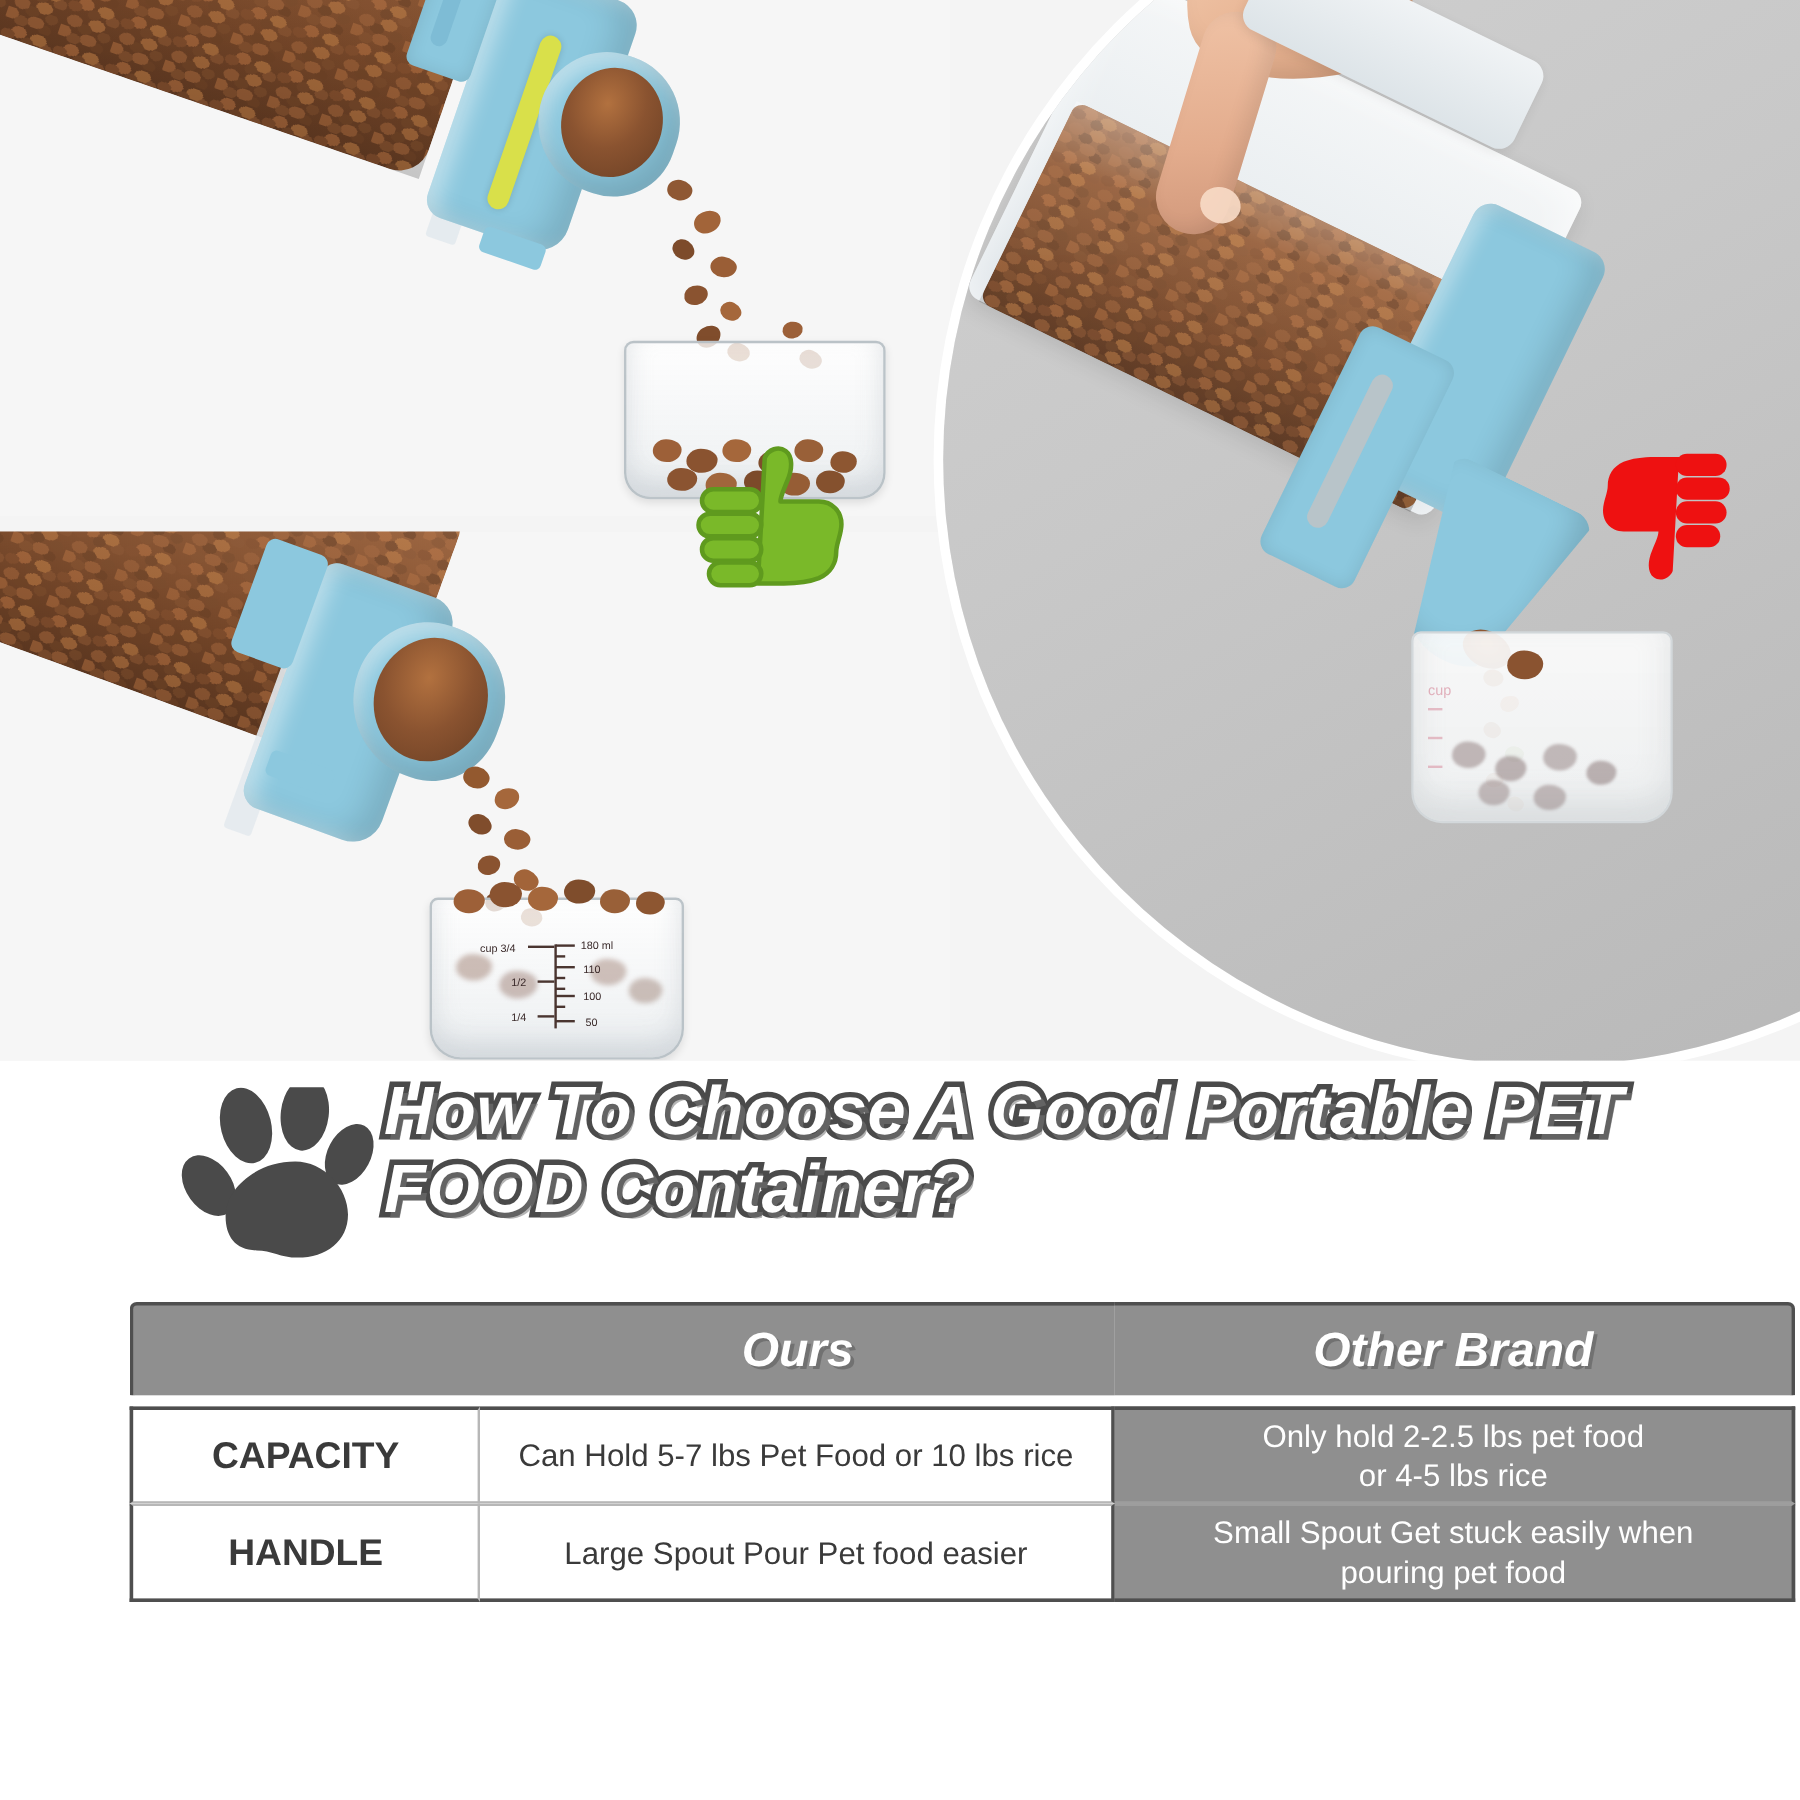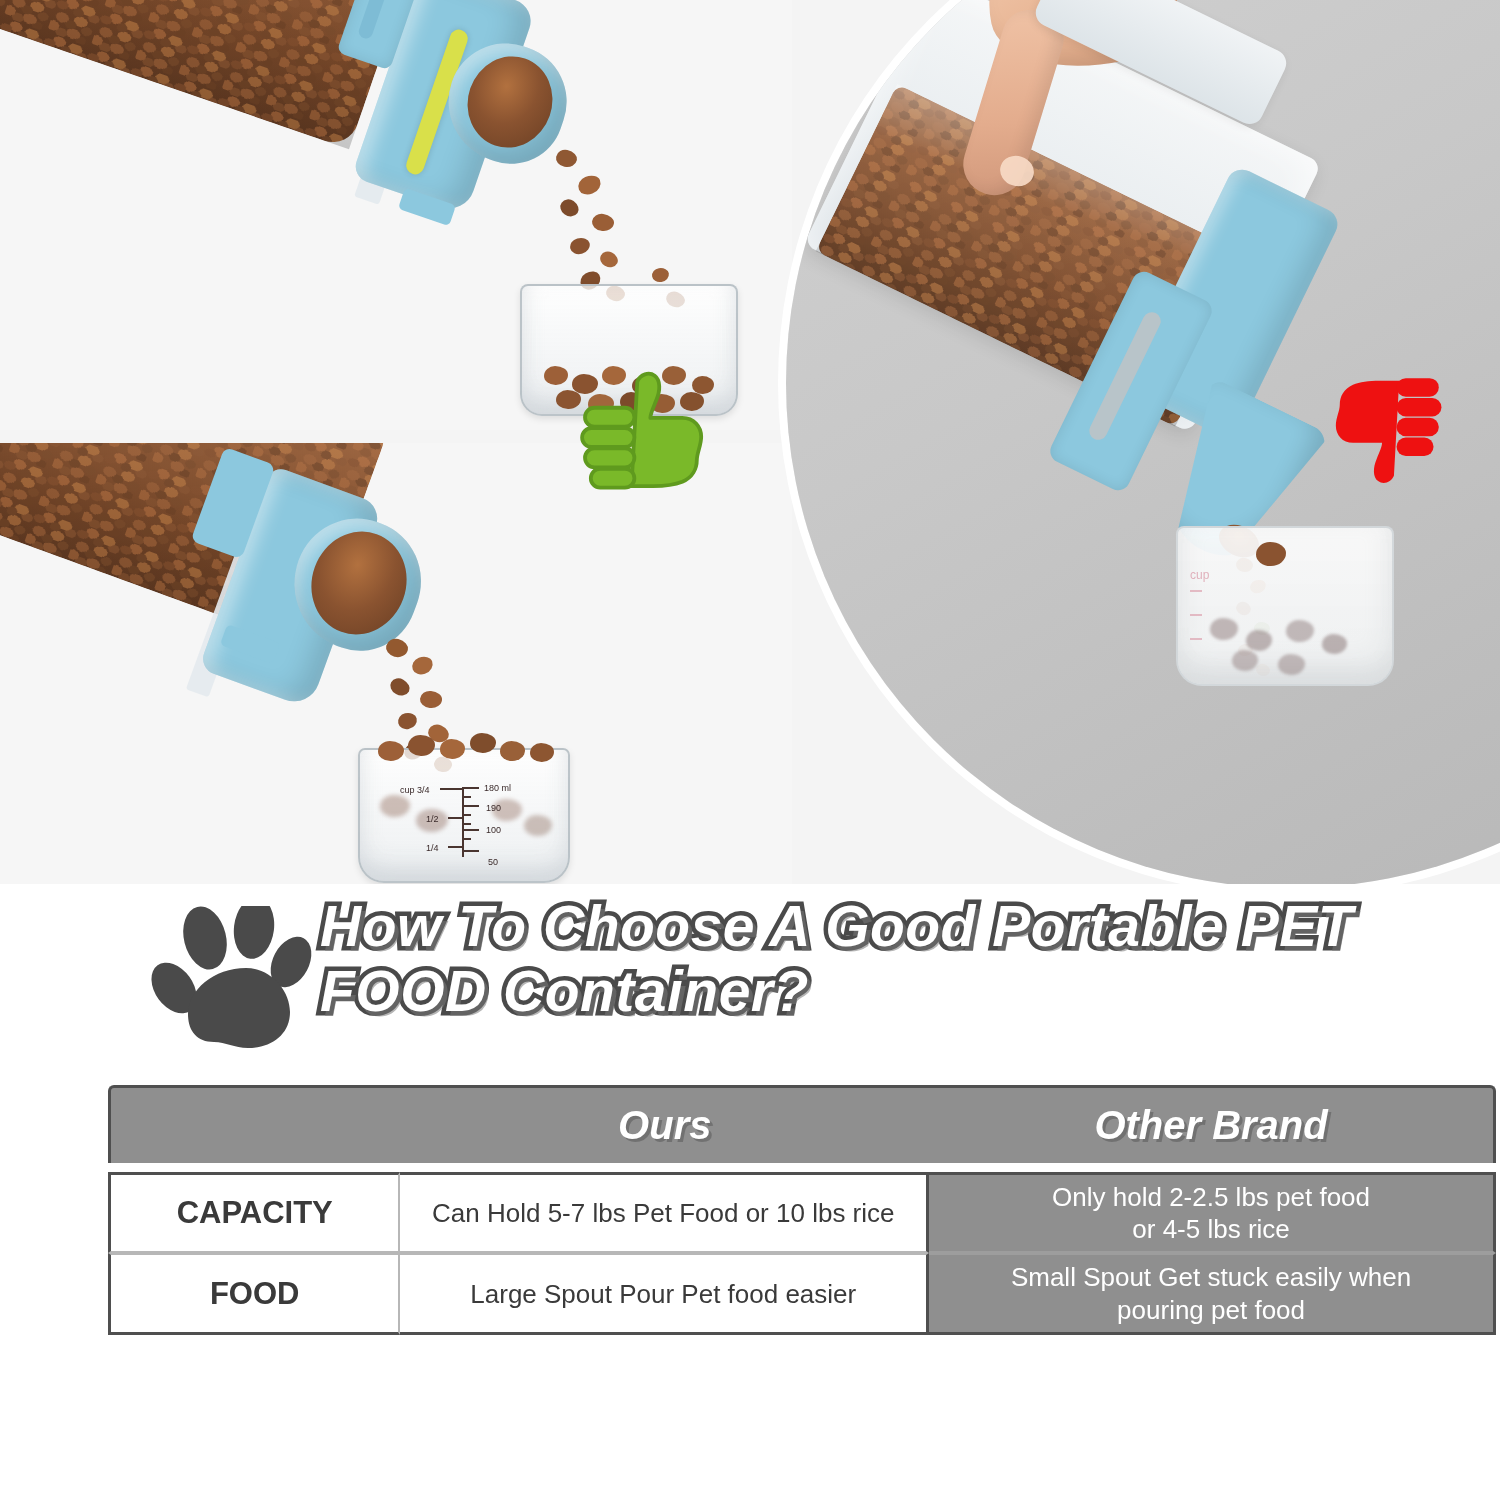--- a/index.html
+++ b/index.html
@@ -213,23 +213,23 @@
     <div class="kibble-blob" style="left:380px;top:352px;width:30px;height:22px;background:rgba(150,115,100,.45);filter:blur(2px);"></div>
     <div class="kibble-blob" style="left:416px;top:366px;width:32px;height:23px;background:rgba(140,105,92,.42);filter:blur(2px);"></div>
     <div class="kibble-blob" style="left:492px;top:356px;width:30px;height:22px;background:rgba(148,112,98,.42);filter:blur(2px);"></div>
     <div class="kibble-blob" style="left:524px;top:372px;width:28px;height:21px;background:rgba(138,104,90,.40);filter:blur(2px);"></div>
 
     <div style="position:absolute; left:400px; top:340px; width:150px; height:90px;">
       <span class="cup-scale" style="left:0px; top:2px;">cup 3/4</span>
       <span class="cup-scale" style="left:26px; top:31px;">1/2</span>
       <span class="cup-scale" style="left:26px; top:60px;">1/4</span>
       <span class="cup-scale" style="left:84px; top:0px;">180 ml</span>
-      <span class="cup-scale" style="left:86px; top:20px;">190</span>
+      <span class="cup-scale" style="left:86px; top:20px;">110</span>
       <span class="cup-scale" style="left:86px; top:42px;">100</span>
-      <span class="cup-scale" style="left:88px; top:64px;margin-top:10px;">50</span>
+      <span class="cup-scale" style="left:88px; top:64px;">50</span>
       <div class="tick" style="left:62px; top:4px; width:1.5px; height:70px;"></div>
       <div class="tick" style="left:40px; top:5px; width:22px; height:1.5px;"></div>
       <div class="tick" style="left:48px; top:34px; width:14px; height:1.5px;"></div>
       <div class="tick" style="left:48px; top:63px; width:14px; height:1.5px;"></div>
       <div class="tick" style="left:63px; top:4px; width:16px; height:1.5px;"></div>
       <div class="tick" style="left:63px; top:13px; width:8px; height:1.5px;"></div>
       <div class="tick" style="left:63px; top:22px; width:16px; height:1.5px;"></div>
       <div class="tick" style="left:63px; top:31px; width:8px; height:1.5px;"></div>
       <div class="tick" style="left:63px; top:40px; width:8px; height:1.5px;"></div>
       <div class="tick" style="left:63px; top:46px; width:16px; height:1.5px;"></div>
@@ -344,19 +344,19 @@
           <td colspan="3"></td>
         </tr>
     </thead>
     <tbody>
       <tr class="row-tall">
         <td class="feature">CAPACITY</td>
         <td class="ours">Can Hold 5-7 lbs Pet Food or 10 lbs rice</td>
         <td class="other">Only hold 2-2.5 lbs pet food<br>or 4-5 lbs rice</td>
       </tr>
       <tr class="row-tall">
-        <td class="feature">FOOD</td>
+        <td class="feature">HANDLE</td>
         <td class="ours">Large Spout Pour Pet food easier</td>
         <td class="other">Small Spout Get stuck easily when<br>pouring pet food</td>
       </tr>
     </tbody>
   </table>
 </div>
 
 </body></html>

